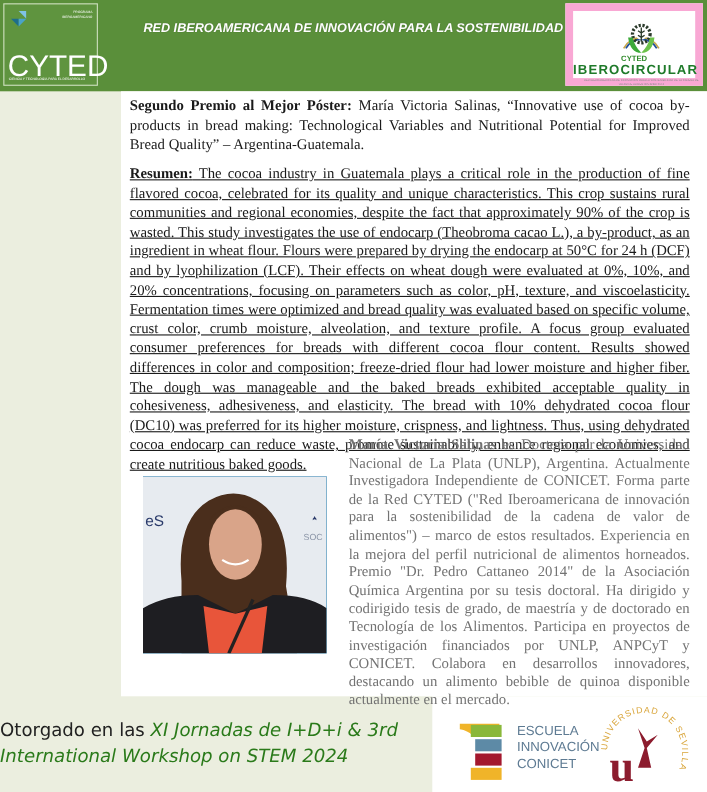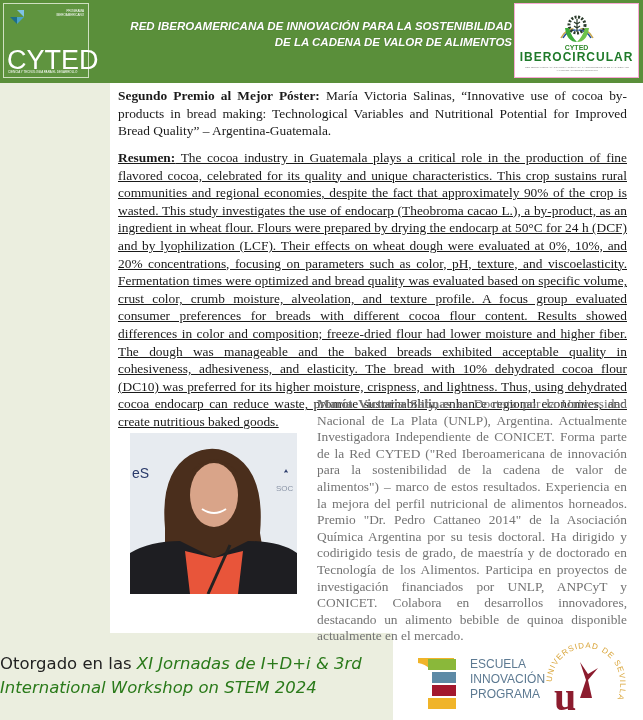--- a/index.html
+++ b/index.html
@@ -4,21 +4,21 @@
 <style>
   html,body{margin:0;padding:0;}
   body{width:643px;height:720px;position:relative;overflow:hidden;background:#ebeedf;font-family:"Liberation Serif",serif;}
   .header{position:absolute;left:0;top:0;width:643px;height:83px;background:#5a8f3a;}
   .cyted-logo{position:absolute;left:3px;top:3px;width:86px;height:75px;border:1px solid #cfe0c0;box-sizing:border-box;background:#5f943f;}
   .cyted-mark{position:absolute;left:6px;top:6px;width:14px;height:18px;}
   .cyted-prog{position:absolute;right:4px;top:5px;font-family:"Liberation Sans",sans-serif;font-size:3px;color:#fff;text-align:right;line-height:4px;width:30px;}
   .cyted-word{position:absolute;left:3px;top:43px;font-family:"Liberation Sans",sans-serif;font-size:27px;color:#fff;letter-spacing:0px;line-height:27px;}
   .cyted-tag{position:absolute;left:4px;bottom:3px;font-family:"Liberation Sans",sans-serif;font-size:3px;color:#fff;white-space:nowrap;}
   .header-title{position:absolute;left:92px;top:18px;width:420px;text-align:right;color:#fff;font-family:"Liberation Sans",sans-serif;font-style:italic;font-weight:bold;font-size:11.5px;line-height:16px;text-shadow:0 0 1px rgba(0,0,0,.3);}
-  .ibero-logo{position:absolute;left:514px;top:3px;width:125px;height:75px;background:#fff;border:1px solid #f9a8d4;box-sizing:border-box;}
+  .ibero-logo{position:absolute;left:514px;top:3px;width:125px;height:75px;background:#fff;border:7px solid #f9a8d4;box-sizing:border-box;}
   .ibero-emblem{position:absolute;left:42px;top:4px;width:40px;height:36px;}
   .ibero-cyted{position:absolute;left:0;top:40px;width:100%;text-align:center;font-family:"Liberation Sans",sans-serif;font-weight:bold;font-size:7px;color:#2f8a2a;line-height:7px;}
   .ibero-word{position:absolute;left:0;top:47px;width:100%;text-align:center;font-family:"Liberation Sans",sans-serif;font-weight:bold;font-size:12px;color:#1f7a2a;letter-spacing:1px;line-height:13px;}
   .ibero-small{position:absolute;left:8px;top:62px;width:108px;text-align:center;font-family:"Liberation Sans",sans-serif;font-size:2.5px;color:#888;line-height:3px;}
   .panel{position:absolute;left:110px;top:83px;width:533px;height:550px;background:#fff;}
   .bottom-white{position:absolute;left:393px;top:633px;width:250px;height:87px;background:#fff;}
   .text{position:absolute;left:118px;width:509px;font-size:13.4px;line-height:17.6px;color:#1a1a1a;text-align:justify;}
   .award{top:87px;font-family:Liberation Serif, serif;}
   .abstract{top:149px;text-decoration:underline;}
   .bio{position:absolute;left:317px;top:396px;width:310px;font-size:13.4px;line-height:16.6px;color:#737373;text-align:justify;}
@@ -40,21 +40,20 @@
       <path d="M0 7 L7 7 L7 14 Z" fill="#1e6e8a"></path>
       <path d="M7 7 L14 7 L7 14 Z" fill="#4aa3c9"></path>
     </svg>
     <div class="cyted-prog">PROGRAMA IBEROAMERICANO</div>
     <div class="cyted-word">CYTED</div>
     <div class="cyted-tag">CIENCIA Y TECNOLOGÍA PARA EL DESARROLLO</div>
   </div>
 
   <div class="header-title">
     <div>RED IBEROAMERICANA DE INNOVACIÓN PARA LA SOSTENIBILIDAD</div>
-    <div>DE LA CADENA DE VALOR DE ALIMENTOS</div>
   </div>
 
   <div class="ibero-logo">
     <svg class="ibero-emblem" viewBox="0 0 40 36">
       <path d="M4 30 A18 18 0 0 1 36 30" fill="none" stroke="#c9a74a" stroke-width="1.5"></path>
       <path d="M6 30 A16 16 0 0 1 34 30" fill="none" stroke="#1f4e9a" stroke-width="1.5"></path>
       <circle cx="20" cy="17" r="8" fill="none" stroke="#2a3a2a" stroke-width="3" stroke-dasharray="2 1.5"></circle>
       <circle cx="20" cy="17" r="5" fill="#fff"></circle>
       <path d="M20 11 L20 24 M17 14 L20 16 L23 14 M17 18 L20 20 L23 18" stroke="#2a3a2a" stroke-width="1.2" fill="none"></path>
       <path d="M8 20 Q10 34 20 34 Q14 28 12 20 Z" fill="#3daa3a"></path>
@@ -96,21 +95,21 @@
 <svg class="eps-logo" viewBox="0 0 120 55">
   <path d="M4 8 A20 20 0 0 1 16 14 L40 14 L40 3 L4 3 Z" fill="#f0b429"></path>
   <rect x="14" y="4" width="28" height="11" fill="#8ab83a"></rect>
   <rect x="18" y="17" width="24" height="11" fill="#5d8aa6"></rect>
   <rect x="18" y="30" width="24" height="11" fill="#a3182e"></rect>
   <rect x="14" y="43" width="28" height="11" fill="#f0b429"></rect>
 </svg>
 <div class="eps-text">
   <div>ESCUELA</div>
   <div>INNOVACIÓN</div>
-  <div>PROGRAMA</div>
+  <div>CONICET</div>
 </div>
 
 <svg class="us-logo" viewBox="0 0 90 78">
   <defs>
       <path id="arc" d="M12 42 A34 34 0 0 1 80 42 A34 34 0 0 1 70 70"></path>
     </defs>
   <text font-family="Liberation Sans, sans-serif" font-size="8" fill="#d9a53a" letter-spacing="1"><textPath href="#arc">UNIVERSIDAD DE SEVILLA</textPath></text>
   <text x="14" y="70" font-family="Liberation Serif, serif" font-weight="bold" font-size="40" fill="#8c1c2e">u</text>
   <path d="M40 22 L46 40 L40 58 L52 58 L48 40 L58 28 L48 34 Z" fill="#8c1c2e"></path>
 </svg>

